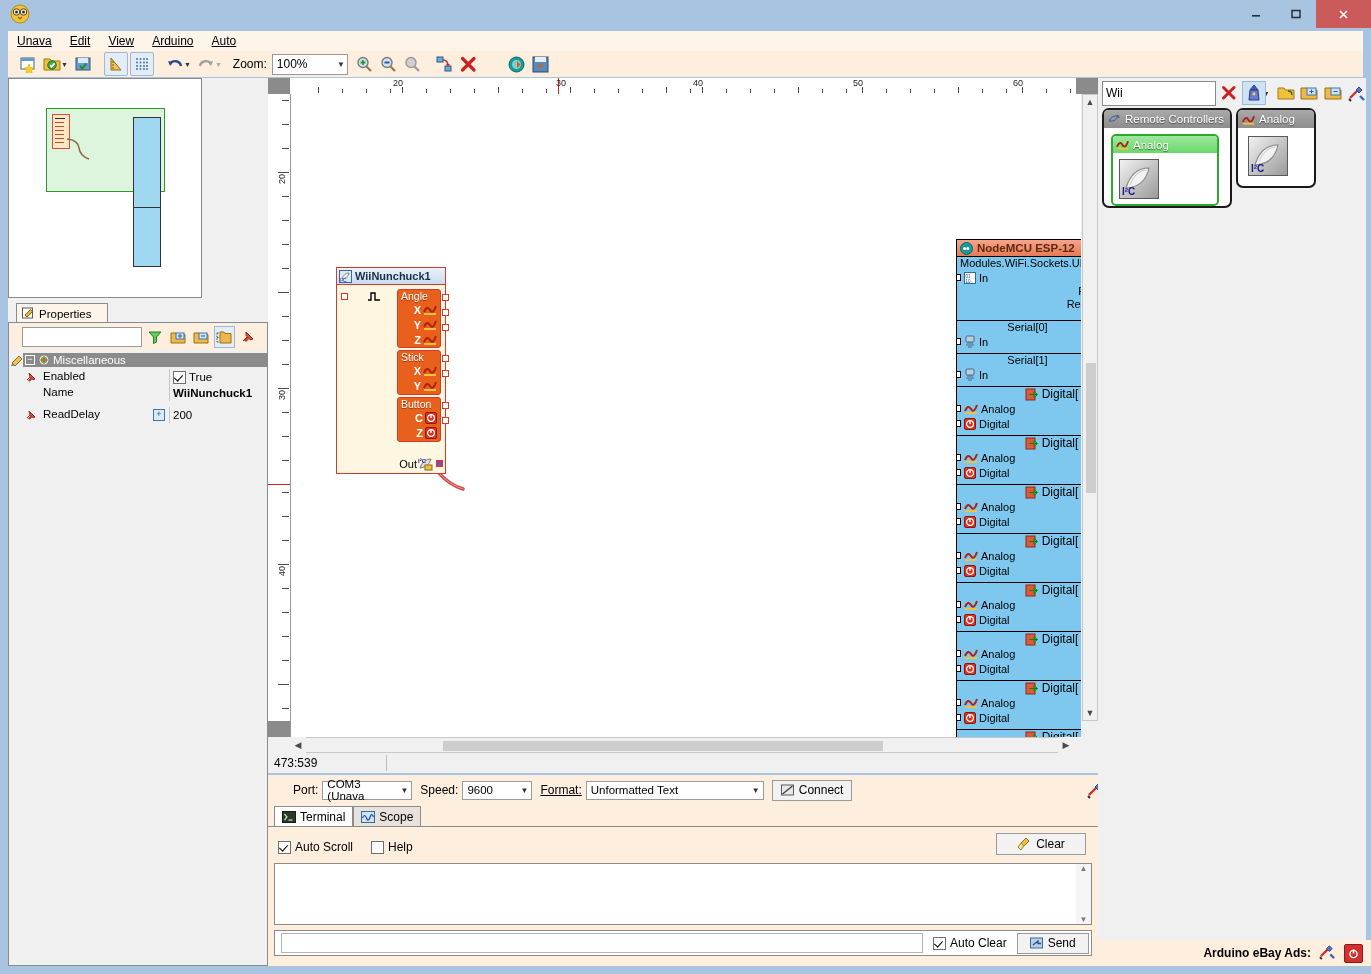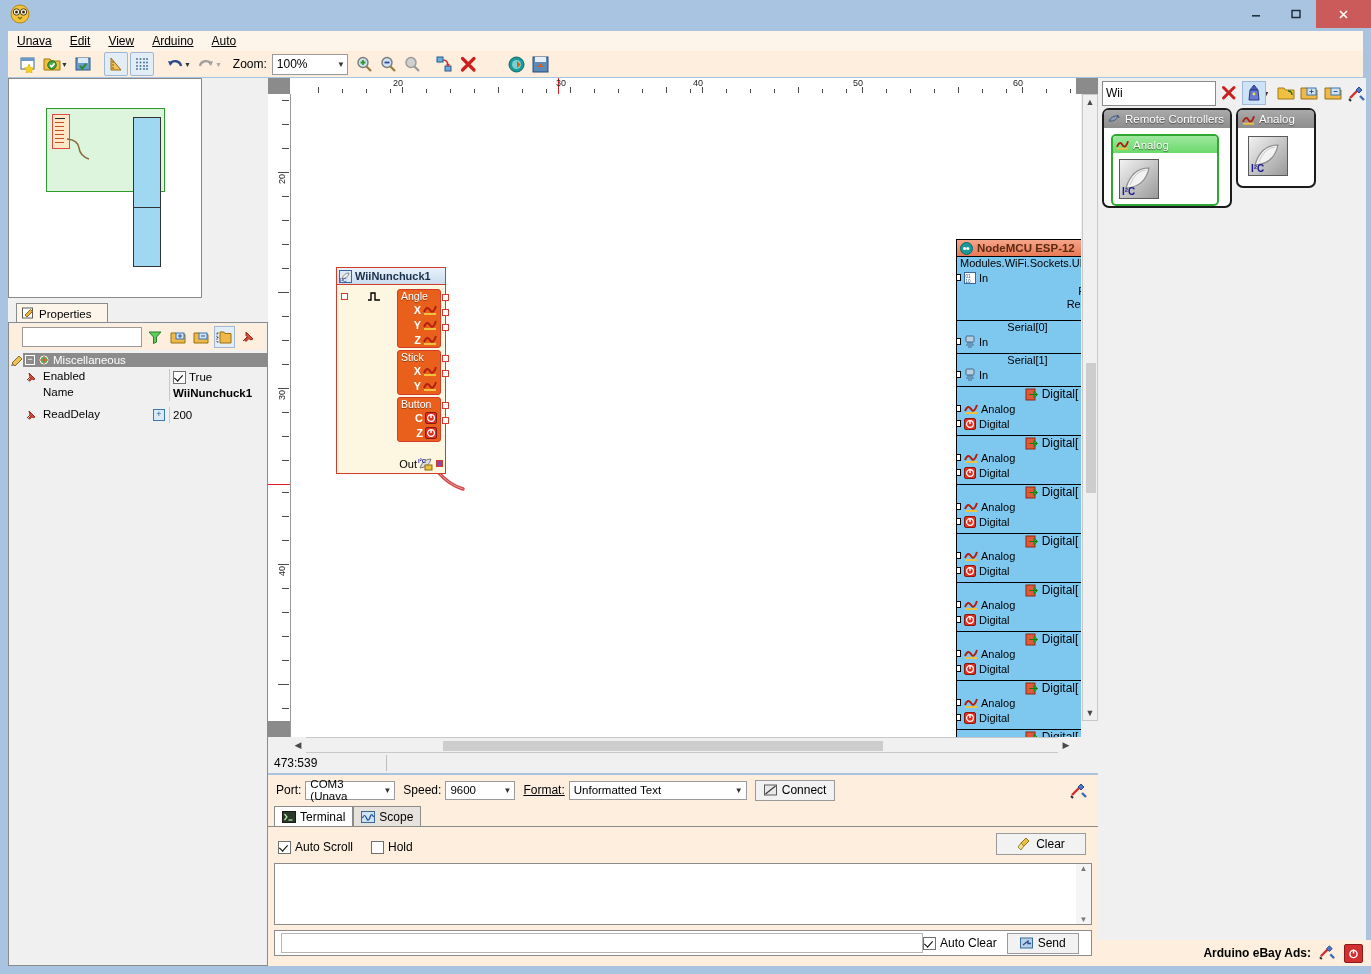--- a/index.html
+++ b/index.html
@@ -112,21 +112,21 @@
   .harrow{position:absolute;width:16px;height:16px;display:flex;align-items:center;justify-content:center;font-size:9px;color:#4a4a4a;background:#f0f0f0;}
   .vscroll{position:absolute;right:0;top:16px;width:16px;height:627px;background:#f0f0f0;border:1px solid #c8c8c8;box-sizing:border-box;}
   .vthumb{position:absolute;left:3px;top:268px;width:10px;height:130px;background:#cdcdcd;}
   .varrow{position:absolute;width:16px;height:16px;display:flex;align-items:center;justify-content:center;font-size:9px;color:#4a4a4a;}
 
   
   .statusbar{position:absolute;left:268px;top:753px;width:830px;height:20px;background:#f0f0f0;}
   .statusbar .sv{position:absolute;left:6px;top:3px;font-size:12px;color:#000;}
   .statusbar .divd{position:absolute;left:118px;top:2px;width:1px;height:16px;background:#bdbdbd;}
 
-  .serialbar{position:absolute;left:268px;top:775px;width:830px;height:30px;background:#fdeede;display:flex;align-items:center;}
+  .serialbar{position:absolute;left:268px;top:775px;width:830px;height:30px;background:#fdeede;display:flex;align-items:center;padding-left:17px;}
   .lbl{font-size:12px;color:#000;margin:0 4px 0 8px;}
   .combo{height:19px;border:1px solid #9a9a9a;background:#fff;display:flex;align-items:center;justify-content:space-between;padding:0 3px 0 4px;font-size:11.5px;box-sizing:border-box;}
   .combo .cv{font-size:8px;color:#333;}
   .btn{height:21px;border:1px solid #9a9a9a;background:#f2f2f2;display:flex;align-items:center;gap:4px;padding:0 8px;font-size:12px;box-sizing:border-box;}
 
   .tabsrow{position:absolute;left:268px;top:805px;width:830px;height:21px;background:#fdeede;display:flex;align-items:flex-end;padding-left:6px;box-sizing:border-box;}
   .stab{height:20px;display:flex;align-items:center;gap:4px;padding:0 7px;font-size:12px;border:1px solid #8b8b8b;border-bottom:none;background:#e8e2dc;box-sizing:border-box;}
   .stab.active{background:#fff;}
 
   .termpanel{position:absolute;left:268px;top:826px;width:830px;height:140px;background:#fdeede;border-top:1px solid #8b8b8b;box-sizing:border-box;}
@@ -944,21 +944,21 @@
   </div>
 
   <div class="termpanel">
     <div class="chkrow">
       <span class="cc">
         <span class="ckbx on"></span>
         <span>Auto Scroll</span>
       </span>
       <span class="cc">
         <span class="ckbx"></span>
-        <span>Hold</span>
+        <span>Help</span>
       </span>
     </div>
 
     <div class="btn clearbtn" style="justify-content:center">
       <svg width="15" height="14" viewBox="0 0 15 14">
           <path d="M9 1 L12 4 L7 9 L4 6z" fill="#e8c048" stroke="#9a7010"></path>
           <path d="M4 6 L7 9 L4 13 L1 10z" fill="#f0dc90" stroke="#9a8a30"></path>
         </svg>
       <span>Clear</span>
     </div>
@@ -966,21 +966,21 @@
     <div class="termbox">
       <div style="padding:3px;font-family:'Liberation Mono',monospace;font-size:11px;"></div>
       <div class="termscroll">
         <div style="text-align:center;font-size:8px;color:#7a7a7a;">▲</div>
         <div style="position:absolute;bottom:0;width:15px;text-align:center;font-size:8px;color:#7a7a7a;">▼</div>
       </div>
     </div>
 
     <div class="sendrow">
       <div class="sendinput" title=""></div>
-      <span style="display:flex;align-items:center;gap:4px;">
+      <span style="display:flex;align-items:center;gap:4px;margin-left:10px;">
         <span class="ckbx on"></span>
         <span style="font-size:12px;">Auto Clear</span>
       </span>
       <div class="btn" style="margin-left:10px;width:72px;justify-content:center;">
         <svg width="14" height="13" viewBox="0 0 14 13">
             <rect x="0.5" y="1" width="12" height="10" fill="#b8cfe8" stroke="#3a6a9a"></rect>
             <path d="M3 8 L8 4 L8 6.5 L11 6.5" stroke="#2a4a8a" stroke-width="1.3" fill="none"></path>
           </svg>
         <span>Send</span>
       </div>

